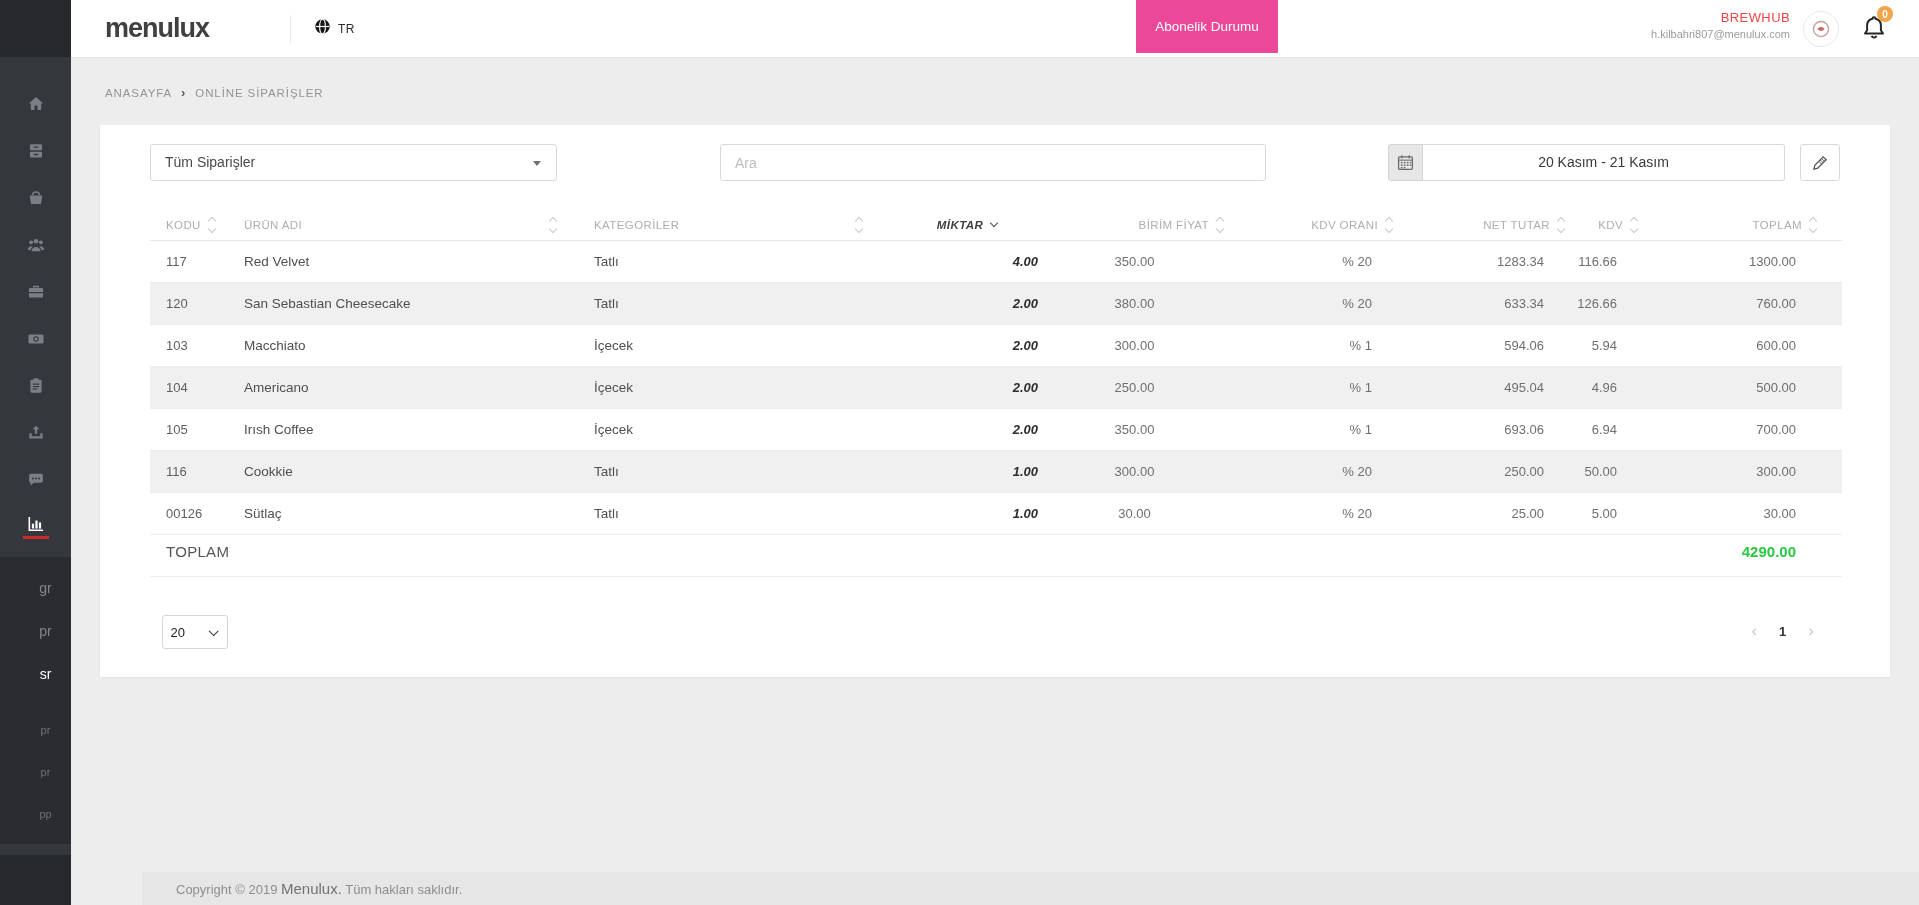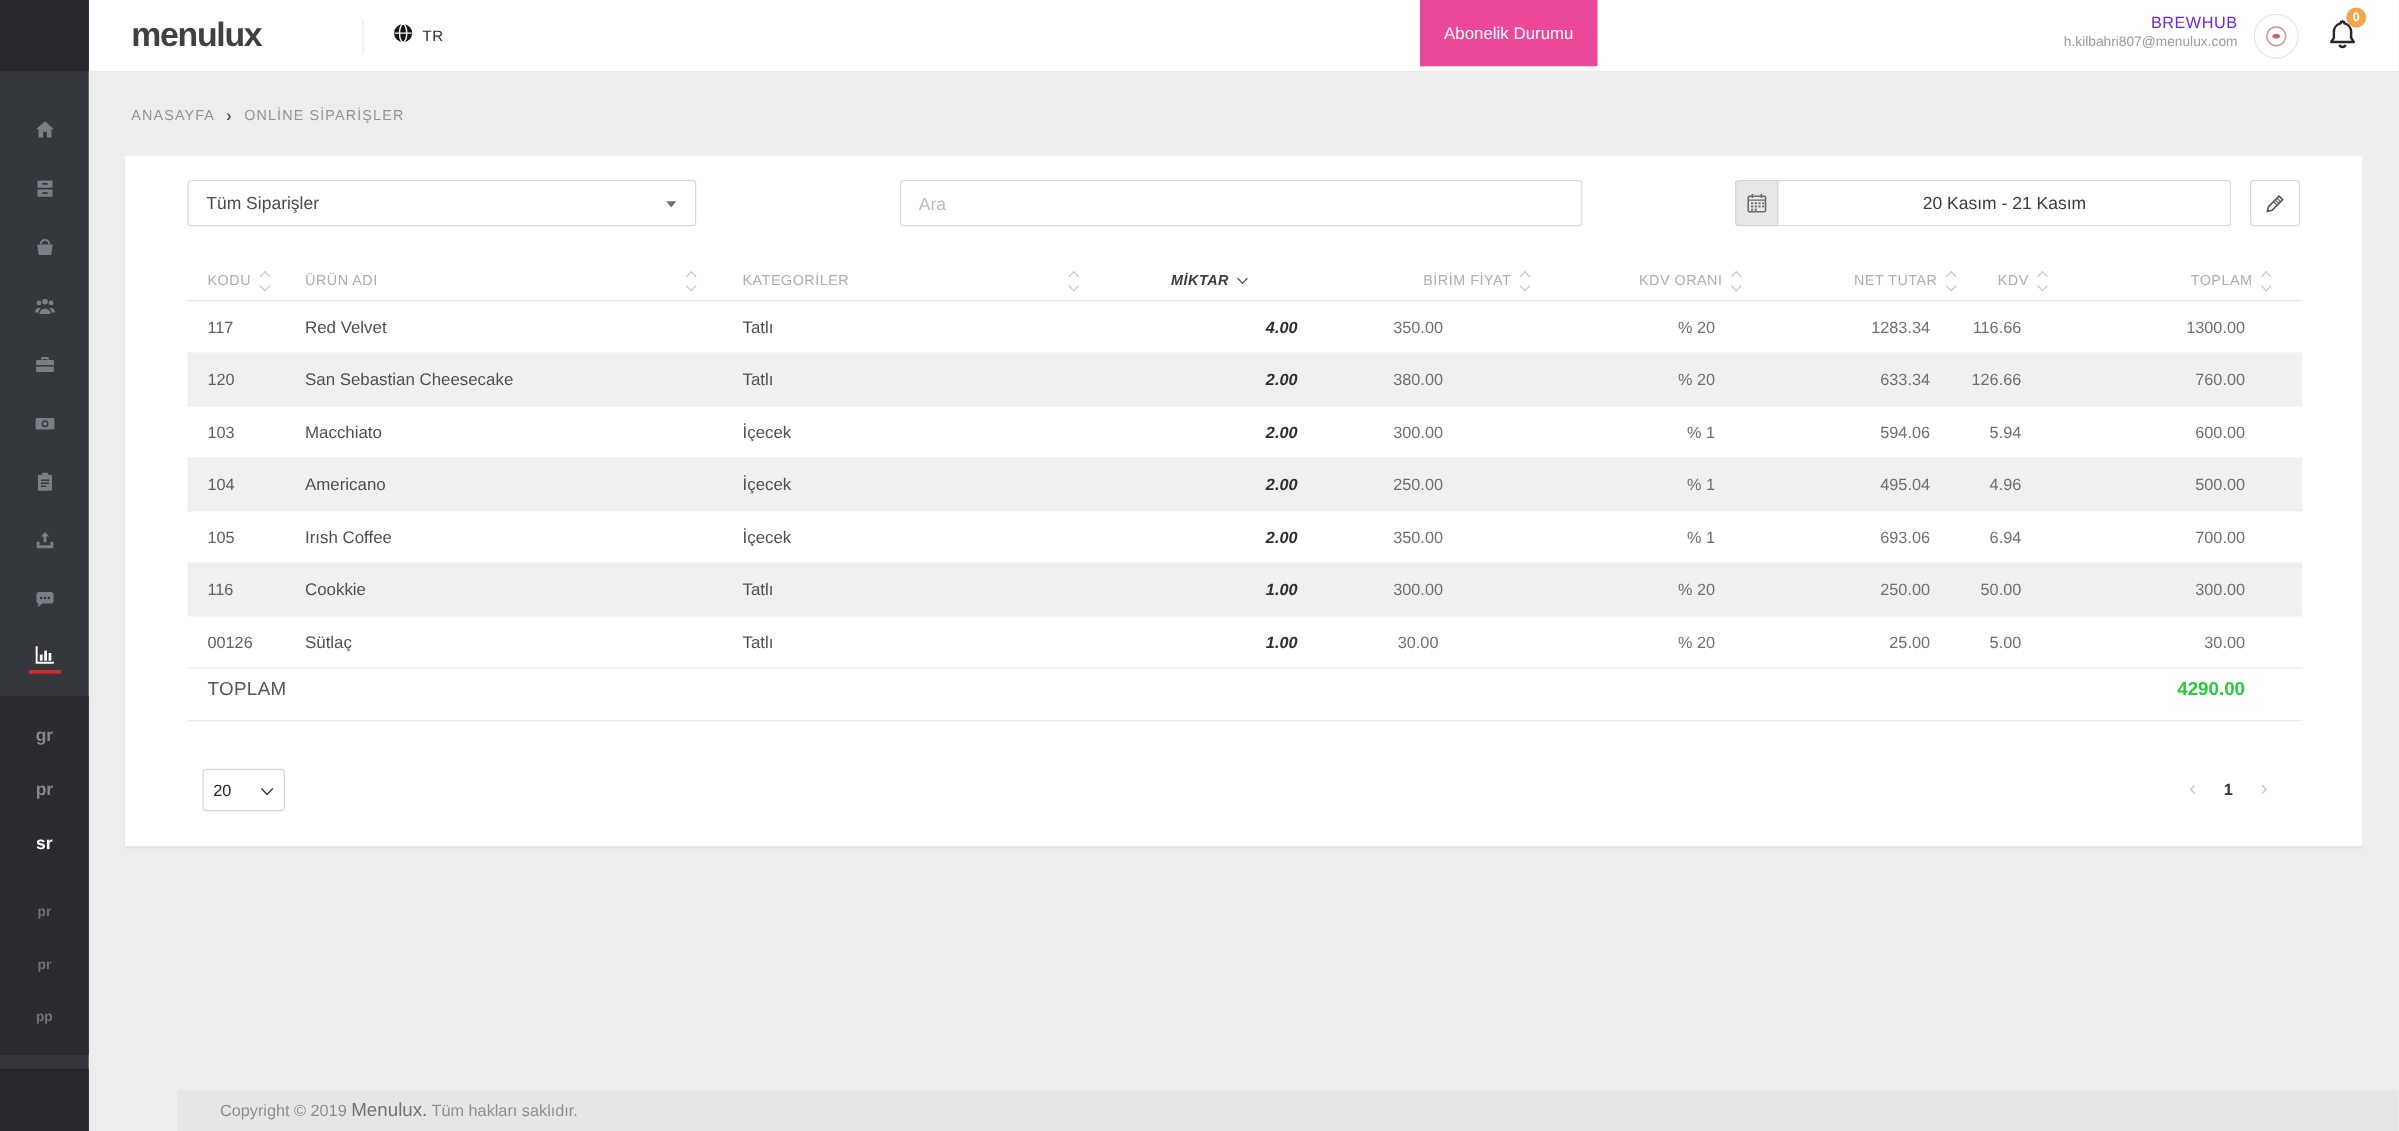--- a/index.html
+++ b/index.html
@@ -8,35 +8,35 @@
 
   
   .sidebar{position:absolute;left:0;top:0;width:71px;height:905px;background:#34373c;z-index:5;}
   .sidebar-top{position:absolute;top:0;left:0;width:71px;height:57px;background:#26282c;}
   .nav{position:absolute;top:80px;left:0;width:71px;}
   .nav-item{height:47px;display:flex;flex-direction:column;align-items:center;justify-content:center;color:#7b7f85;cursor:pointer;}
   .nav-item.active{color:#ffffff;}
   .nav-ic{width:18px;height:18px;}
   .red-line{width:26px;height:3px;background:#cc2b28;margin-top:3px;}
   .submenu{position:absolute;top:557px;left:0;width:71px;height:287px;background:#2a2c30;}
-  .submenu-item{position:absolute;left:0;width:71px;text-align:center;font-weight:bold;cursor:pointer;}
+  .submenu-item{position:absolute;left:10px;width:71px;text-align:center;font-weight:normal;cursor:pointer;}
   .submenu-item.large{font-size:14px;color:#84878c;}
   .submenu-item.small{font-size:11px;color:#6e7176;}
   .submenu-item.active{color:#ffffff;}
   .sidebar-bottom{position:absolute;bottom:0;left:0;width:71px;height:50px;background:#26282c;}
 
   
   .header{position:absolute;left:71px;top:0;width:1848px;height:57px;background:#ffffff;border-bottom:1px solid #e4e4e4;z-index:4;}
   .logo{position:absolute;left:34px;top:0;height:57px;line-height:57px;font-size:27px;font-weight:bold;color:#404040;letter-spacing:-1px;}
   .hdr-divider{position:absolute;left:219px;top:15px;width:1px;height:28px;background:#ececec;}
   .lang{position:absolute;left:243px;top:0;height:57px;display:flex;align-items:center;gap:7px;cursor:pointer;}
   .lang-label{font-size:12px;color:#2c2c2c;letter-spacing:.5px;}
   .sub-btn{position:absolute;left:1065px;top:0;width:142px;height:53px;background:#ec4899;color:#ffffff;font-size:13.5px;display:flex;align-items:center;justify-content:center;cursor:pointer;}
   .user-block{position:absolute;right:129px;top:10px;text-align:right;cursor:pointer;}
-  .user-name{font-size:13px;color:#6d28d9;letter-spacing:.4px;}
+  .user-name{font-size:13px;color:#ef4444;letter-spacing:.4px;}
   .user-email{font-size:11px;color:#9b9b9b;margin-top:3px;}
   .avatar{position:absolute;left:1732px;top:11px;width:34px;height:34px;border-radius:50%;border:1px solid #e7e7e7;background:#fff;display:flex;align-items:center;justify-content:center;cursor:pointer;}
   .bell{position:absolute;left:1791px;top:15px;width:24px;height:26px;cursor:pointer;}
   .badge{position:absolute;left:1806px;top:6px;min-width:16px;height:16px;border-radius:50%;background:#efa64d;color:#fff;font-size:10px;font-weight:bold;display:flex;align-items:center;justify-content:center;}
 
   
   .content{position:absolute;left:71px;top:57px;width:1848px;height:848px;background:#ededed;}
   .breadcrumb{position:absolute;left:34px;top:28px;display:flex;align-items:center;gap:9px;font-size:11.5px;letter-spacing:.9px;color:#929497;}
   .crumb{cursor:pointer;}
   .crumb-sep{color:#55585c;font-size:13px;font-weight:bold;}

